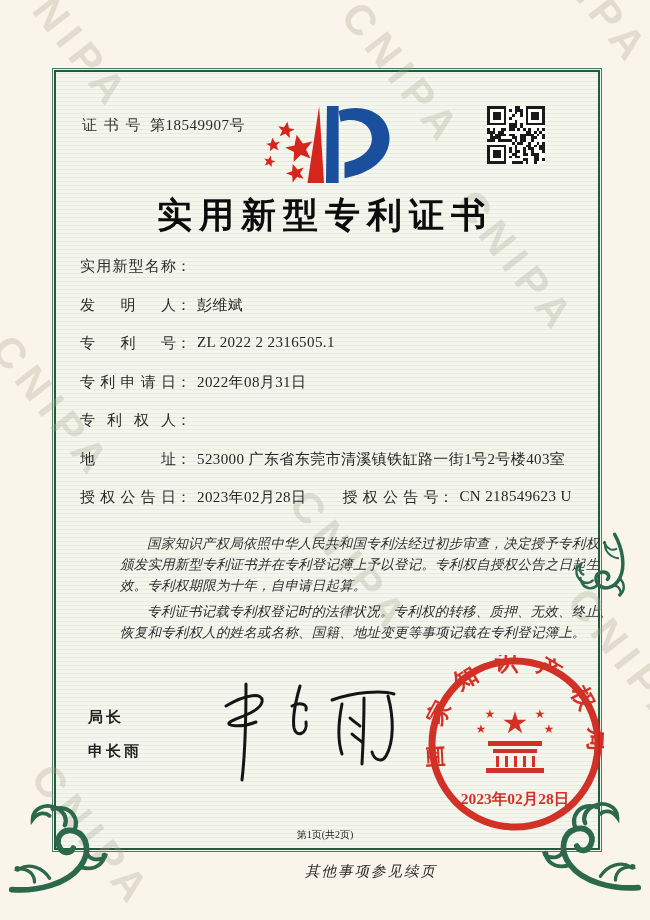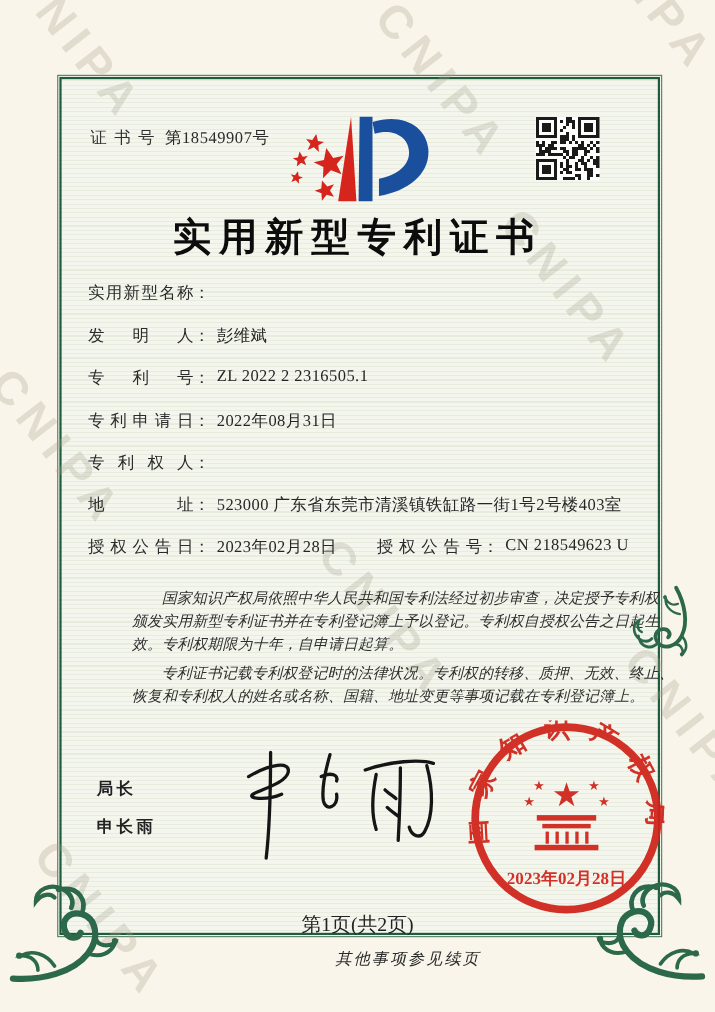--- a/index.html
+++ b/index.html
@@ -45,21 +45,21 @@
   }
   .paras p{margin:0;text-indent:2em;}
   .paras p + p{margin-top:5px;}
   .sig-title{position:absolute;left:88px;top:708px;font-family:"Liberation Sans","DejaVu Sans",sans-serif;
     font-weight:600;font-size:15px;letter-spacing:3px;color:#222;}
   .sig-name{position:absolute;left:88px;top:742px;font-family:"Liberation Sans","DejaVu Sans",sans-serif;
     font-weight:600;font-size:15px;letter-spacing:3px;color:#222;}
   .signature{position:absolute;left:212px;top:676px;width:190px;height:112px;}
   .seal{position:absolute;left:426px;top:655px;width:178px;height:178px;z-index:4;
     mix-blend-mode:multiply;opacity:0.94;}
-  .page-num{position:absolute;left:0;top:828px;width:100%;text-align:center;font-size:18px;color:#222;}
+  .page-num{position:absolute;left:0;top:828px;width:100%;text-align:center;font-size:10px;color:#222;}
   .note{position:absolute;left:0;top:862px;width:100%;text-align:center;font-size:14.5px;
     font-style:italic;letter-spacing:2px;color:#2b2b2b;padding-left:46px;}
   .orn{position:absolute;color:#2c684a;z-index:5;}
   .orn-br{left:538px;top:798px;width:104px;height:96px;}
   .orn-bl{left:8px;top:800px;width:104px;height:96px;transform:scaleX(-1);}
   .orn-rm{left:572px;top:542px;width:64px;height:60px;transform:rotate(-115deg);}
   .hidden-defs{position:absolute;width:0;height:0;overflow:hidden;}
 </style>
 </head>
 <body>

